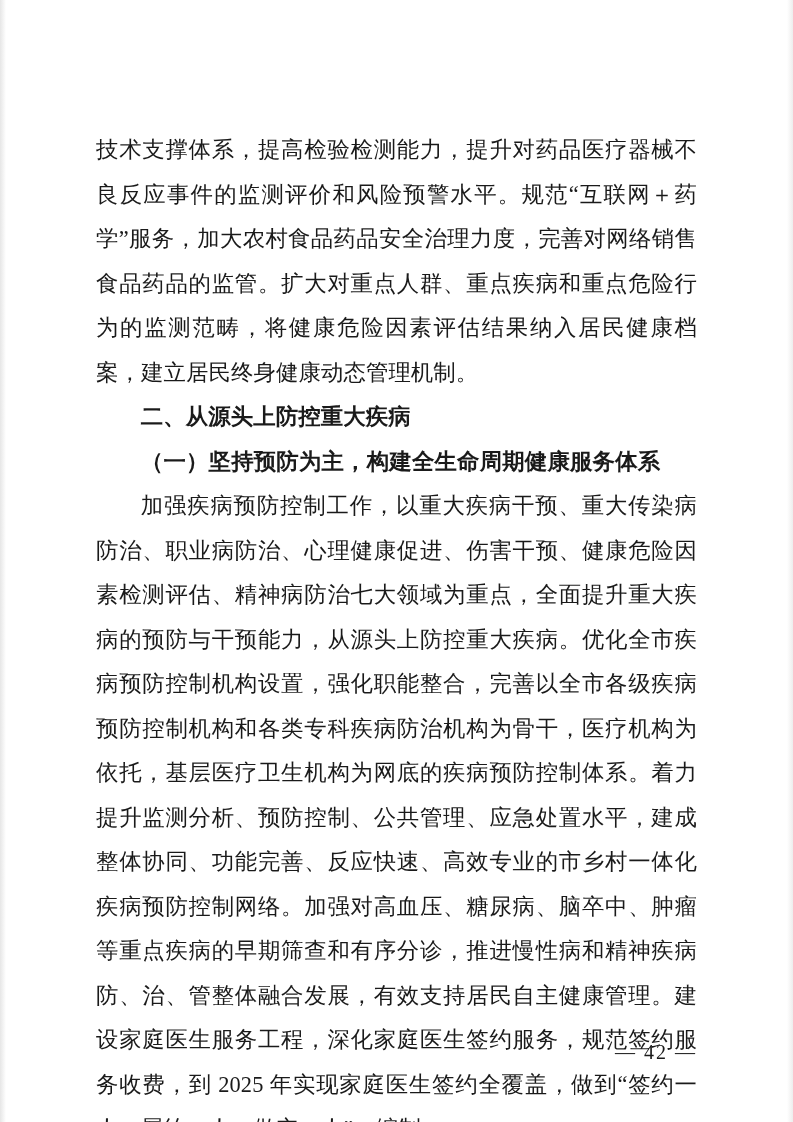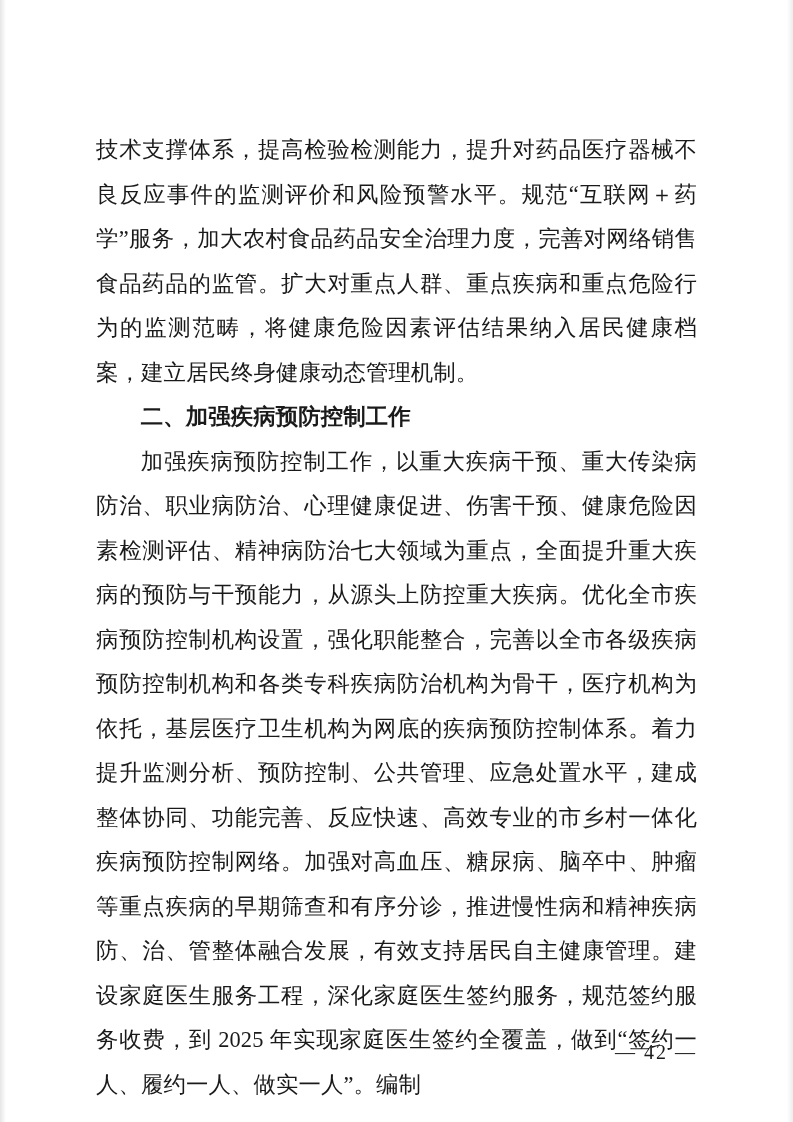--- a/index.html
+++ b/index.html
@@ -80,20 +80,21 @@
 </head>
 <body>
 
 <div class="page">
   <div class="scan-edge-left"></div>
   <div class="scan-edge-right"></div>
 
   <div class="doc-body">
     <p class="para no-indent">技术支撑体系，提高检验检测能力，提升对药品医疗器械不良反应事件的监测评价和风险预警水平。规范“互联网＋药学”服务，加大农村食品药品安全治理力度，完善对网络销售食品药品的监管。扩大对重点人群、重点疾病和重点危险行为的监测范畴，将健康危险因素评估结果纳入居民健康档案，建立居民终身健康动态管理机制。</p>
 
-    <p class="heading-num">二、加强疾病预防控制工作</p>
+    <p class="heading-num">二、从源头上防控重大疾病</p>
 
+    <p class="heading-sub">（一）坚持预防为主，构建全生命周期健康服务体系</p>
 
     <p class="para">加强疾病预防控制工作，以重大疾病干预、重大传染病防治、职业病防治、心理健康促进、伤害干预、健康危险因素检测评估、精神病防治七大领域为重点，全面提升重大疾病的预防与干预能力，从源头上防控重大疾病。优化全市疾病预防控制机构设置，强化职能整合，完善以全市各级疾病预防控制机构和各类专科疾病防治机构为骨干，医疗机构为依托，基层医疗卫生机构为网底的疾病预防控制体系。着力提升监测分析、预防控制、公共管理、应急处置水平，建成整体协同、功能完善、反应快速、高效专业的市乡村一体化疾病预防控制网络。加强对高血压、糖尿病、脑卒中、肿瘤等重点疾病的早期筛查和有序分诊，推进慢性病和精神疾病防、治、管整体融合发展，有效支持居民自主健康管理。建设家庭医生服务工程，深化家庭医生签约服务，规范签约服务收费，到 2025 年实现家庭医生签约全覆盖，做到“签约一人、履约一人、做实一人”。编制</p>
   </div>
 
   <div class="page-number">— 42 —</div>
 </div>
 
 </body></html>

